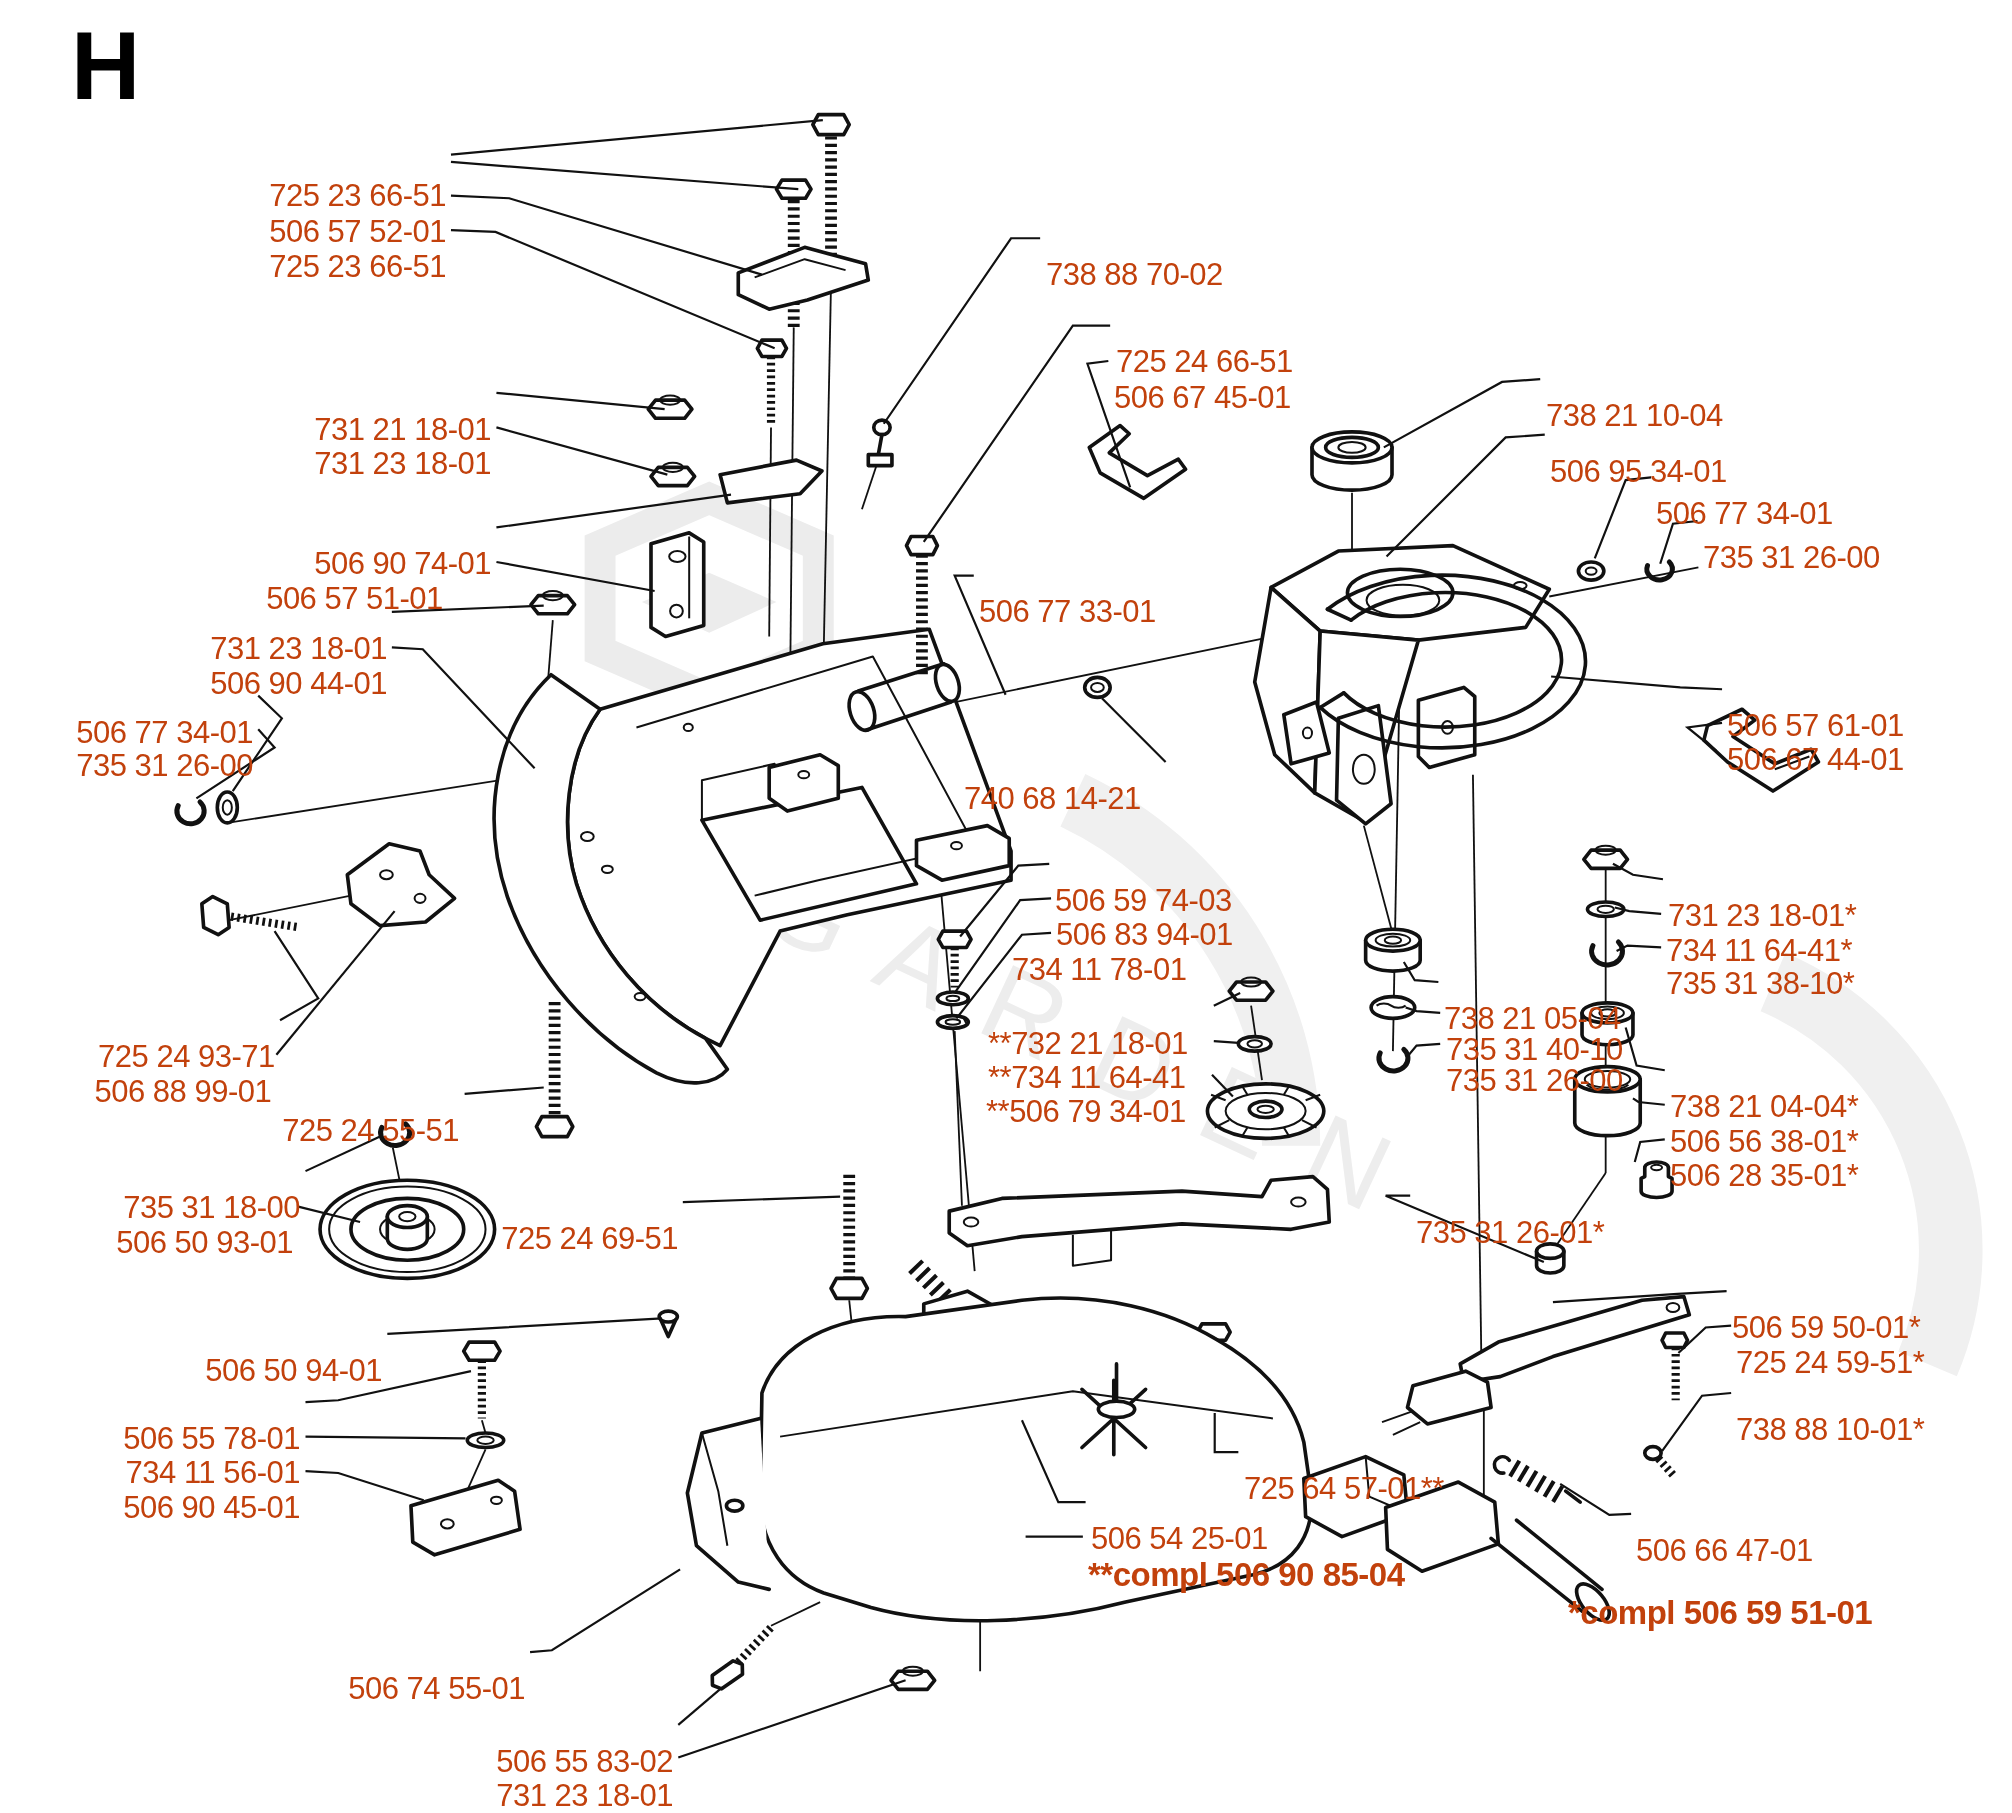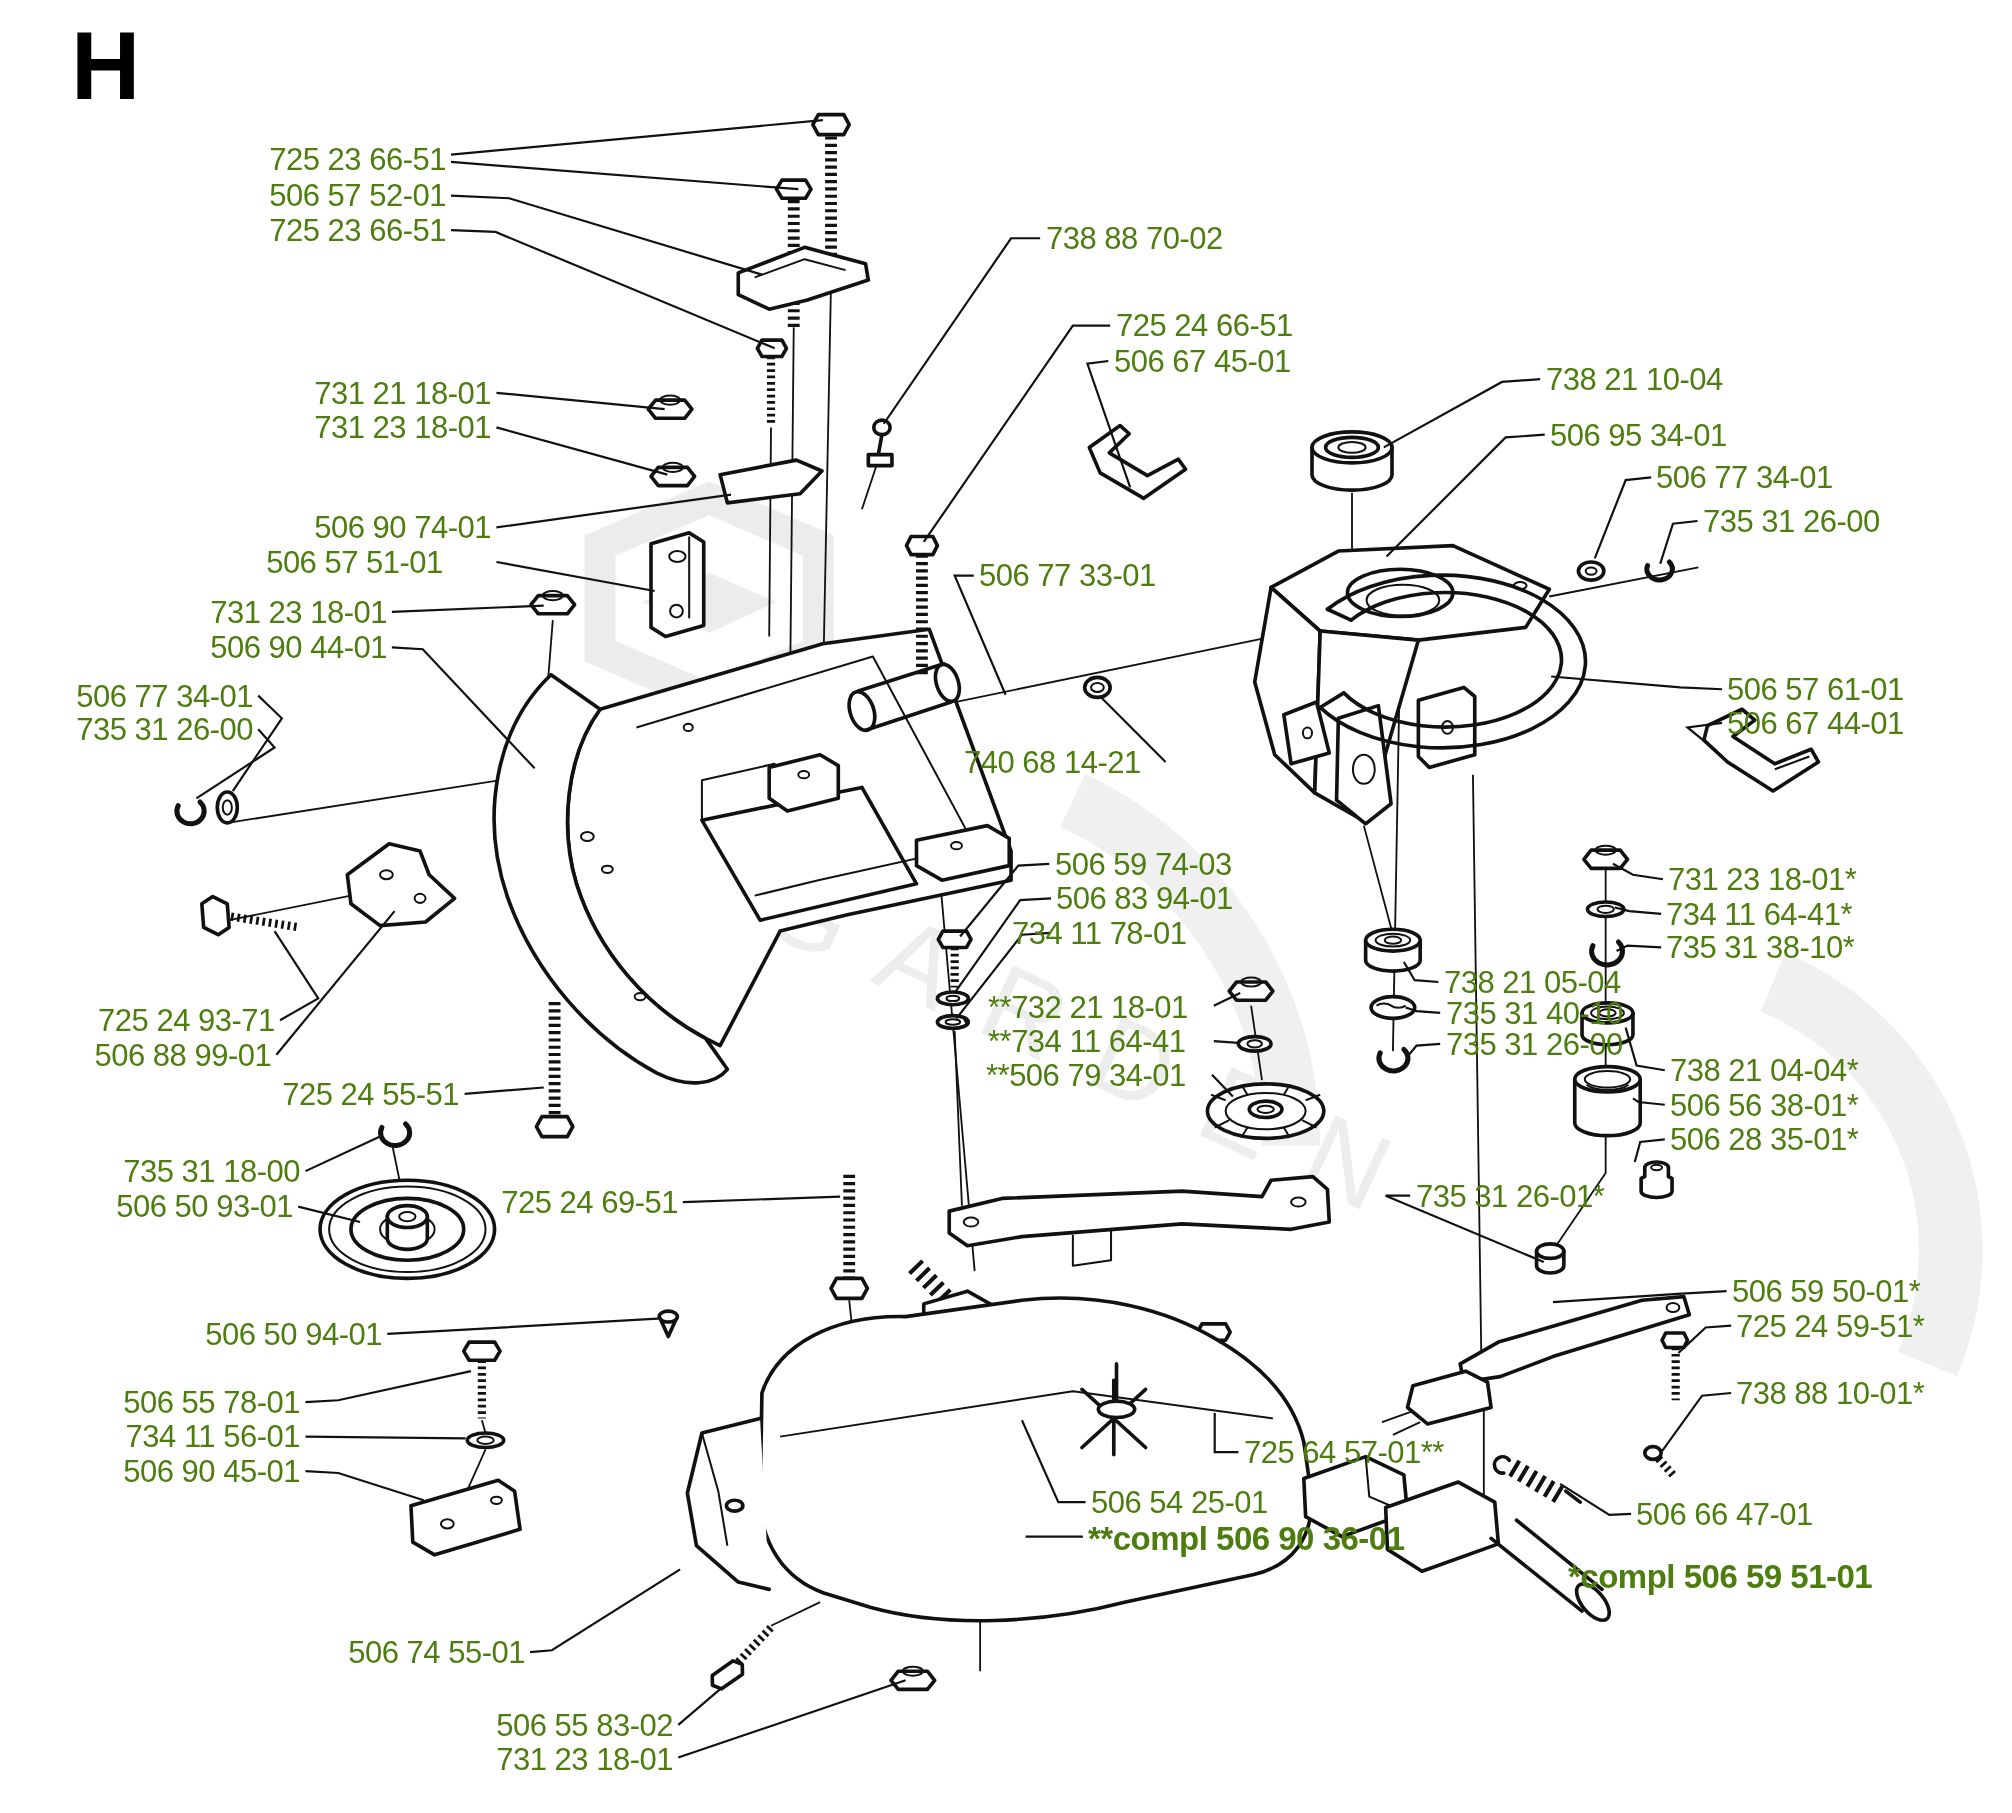--- a/index.html
+++ b/index.html
@@ -1,21 +1,21 @@
 <!DOCTYPE html>
 <html style="font-size:14.5px"><head>
 <meta charset="utf-8">
 <style>
   html,body{margin:0;padding:0;background:#fff;}
   #canvas{position:relative;width:2013px;height:1814px;background:#fff;overflow:hidden;
           font-family:"Liberation Sans",sans-serif;color:#111;}
   #art,#leaders{position:absolute;left:0;top:0;}
   #labels-layer{position:absolute;left:0;top:0;width:100%;height:100%;}
   .label{position:absolute;font-size:31px;line-height:33px;letter-spacing:-0.5px;
-         white-space:nowrap;color:#4d7c0f;transform:translateY(-50%);}
+         white-space:nowrap;color:#c2410c;transform:translateY(-50%);margin-top:36px;}
   .label.right{width:273px;text-align:right;}
   .label.bold{font-weight:bold;font-size:33px;}
   #section-letter{position:absolute;left:71px;top:20px;font-size:96px;font-weight:bold;
                   line-height:91px;color:#000;}
   .s{stroke:#111;stroke-width:4;fill:none;stroke-linejoin:round;stroke-linecap:round;}
   .sf{stroke:#111;stroke-width:4;fill:#fff;stroke-linejoin:round;stroke-linecap:round;}
   .t2{stroke:#111;stroke-width:2.2;fill:none;stroke-linejoin:round;}
   .thin{stroke:#111;stroke-width:2;fill:none;}
   .thr{stroke:#111;stroke-width:13;stroke-dasharray:3.5 4.5;fill:none;}
   .thr2{stroke:#111;stroke-width:9;stroke-dasharray:3 4;fill:none;}
@@ -464,21 +464,21 @@
       <div class="label left" style="top: 1196px; left: 1416px;">735 31 26-01*</div>
       <div class="label right" style="top: 1334px; left: 109px;">506 50 94-01</div>
       <div class="label right" style="top: 1402px; left: 27px;">506 55 78-01</div>
       <div class="label right" style="top: 1436px; left: 27px;">734 11 56-01</div>
       <div class="label right" style="top: 1471px; left: 27px;">506 90 45-01</div>
       <div class="label left" style="top: 1291px; left: 1732px;">506 59 50-01*</div>
       <div class="label left" style="top: 1326px; left: 1736px;">725 24 59-51*</div>
       <div class="label left" style="top: 1393px; left: 1736px;">738 88 10-01*</div>
       <div class="label left" style="top: 1452px; left: 1244px;">725 64 57-01**</div>
       <div class="label left" style="top: 1502px; left: 1091px;">506 54 25-01</div>
-      <div class="label left bold" style="top: 1538px; left: 1088px;">**compl 506 90 36-01</div>
+      <div class="label left bold" style="top: 1538px; left: 1088px;">**compl 506 90 85-04</div>
       <div class="label left" style="top: 1514px; left: 1636px;">506 66 47-01</div>
       <div class="label left bold" style="top: 1576px; left: 1568px;">*compl 506 59 51-01</div>
       <div class="label right" style="top: 1652px; left: 252px;">506 74 55-01</div>
       <div class="label right" style="top: 1725px; left: 400px;">506 55 83-02</div>
       <div class="label right" style="top: 1759px; left: 400px;">731 23 18-01</div>
     </div>
 
   <div id="section-letter">H</div>
 </div>
 

